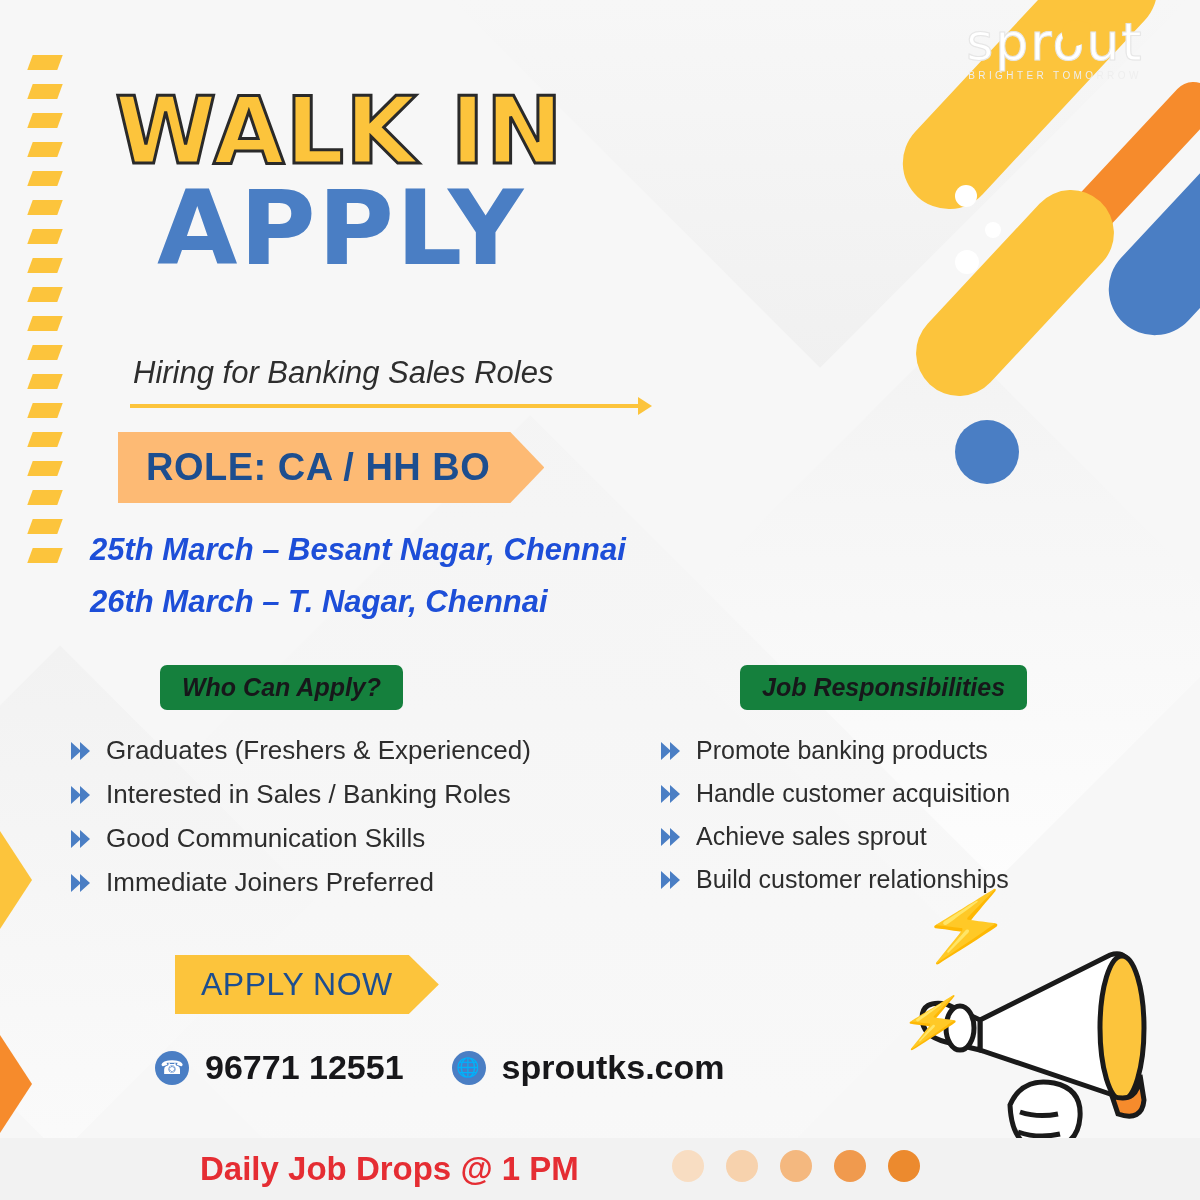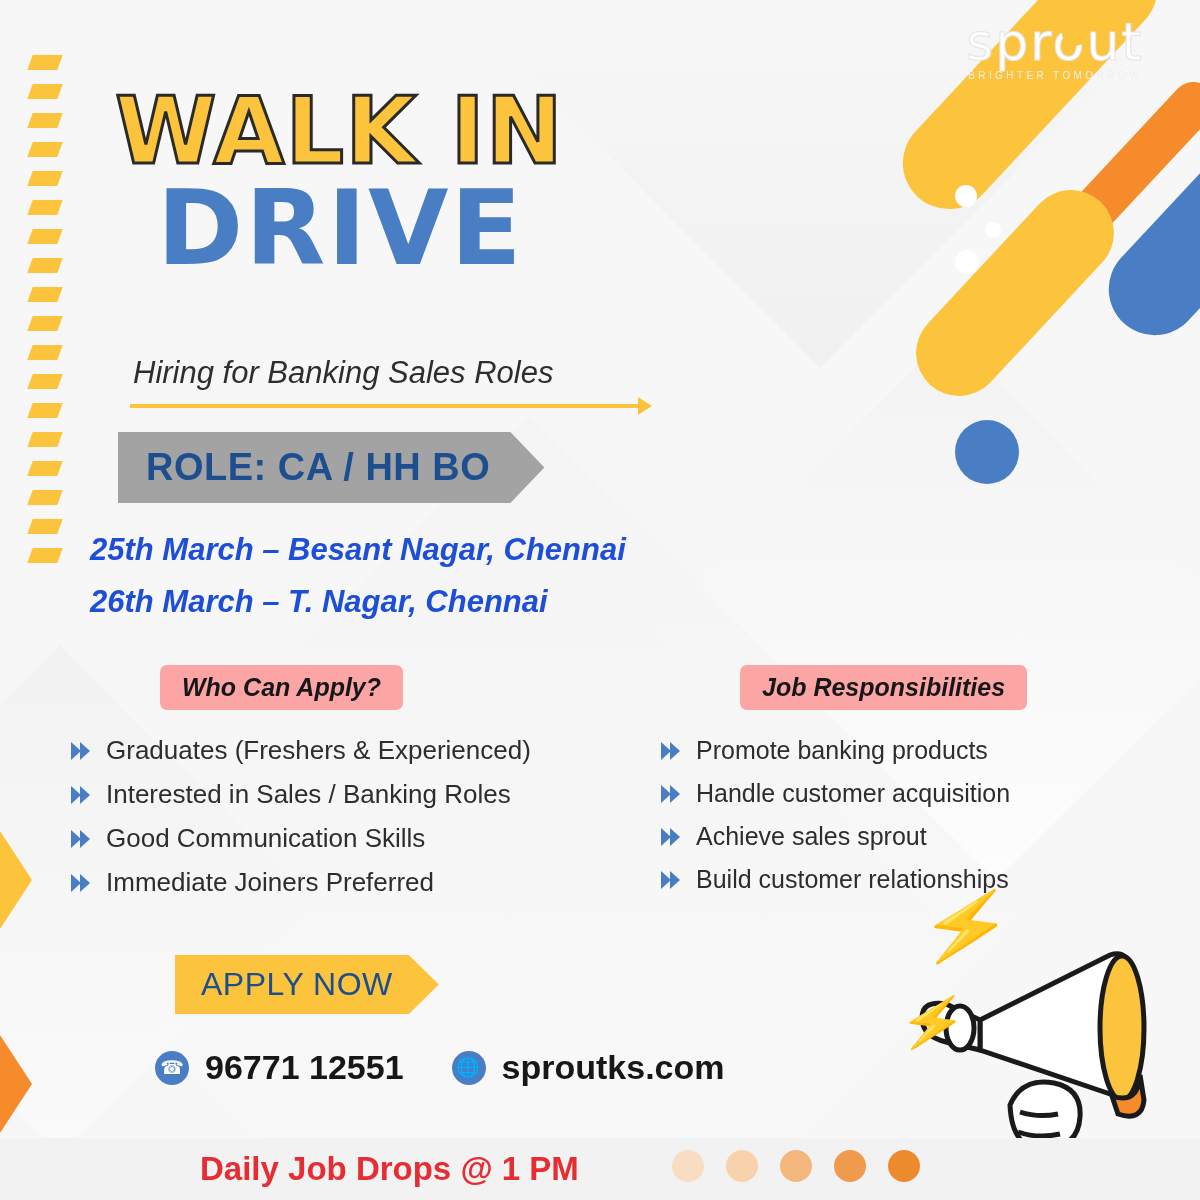--- a/index.html
+++ b/index.html
@@ -120,38 +120,38 @@
   }
   .arrow-line:after {
     content: ""; position: absolute; right: -12px; top: -7px;
     border-top: 9px solid transparent; border-bottom: 9px solid transparent;
     border-left: 14px solid #fcc43c;
   }
 
   
   .role-banner {
     position: absolute; left: 118px; top: 432px;
-    background: #a3a3a3; color: #1d4e8f;
+    background: #fdba74; color: #1d4e8f;
     font-size: 38px; font-weight: 800; letter-spacing: .5px;
     padding: 14px 54px 14px 28px;
     clip-path: polygon(0 0, calc(100% - 34px) 0, 100% 50%, calc(100% - 34px) 100%, 0 100%);
   }
 
   
   .dates { position: absolute; left: 90px; top: 532px; }
   .date-line {
     color: #1d4ed8; font-size: 31px; font-weight: 800; font-style: italic;
     margin-bottom: 16px;
   }
 
   
   .col-left { position: absolute; left: 70px; top: 665px; width: 560px; }
   .col-right { position: absolute; left: 660px; top: 665px; width: 520px; }
   .col-head {
-    display: inline-block; background: #fca5a5; color: #17171a;
+    display: inline-block; background: #15803d; color: #17171a;
     font-size: 25px; font-weight: 800; font-style: italic;
     padding: 8px 22px; border-radius: 7px;
   }
   .col-left .col-head { margin-left: 90px; }
   .col-right .col-head { margin-left: 80px; }
   .bullets { margin-top: 26px; }
   .bullet {
     display: flex; align-items: flex-start; gap: 14px;
     margin-bottom: 14px;
   }
@@ -242,21 +242,21 @@
   </div>
 
   <div class="logo">
     <div class="logo-leaf"></div>
     <div class="logo-word">sprout</div>
     <div class="logo-tag">BRIGHTER TOMORROW</div>
   </div>
 
   <div class="headline">
     <div class="walkin">WALK IN</div>
-    <div class="drive">DRIVE</div>
+    <div class="drive">APPLY</div>
   </div>
   <div class="subtitle">Hiring for Banking Sales Roles</div>
   <div class="arrow-line"></div>
 
   <div class="role-banner">ROLE: CA / HH BO</div>
 
   <div class="dates">
     <div class="date-line">25th March – Besant Nagar, Chennai</div>
     <div class="date-line">26th March – T. Nagar, Chennai</div>
   </div>

